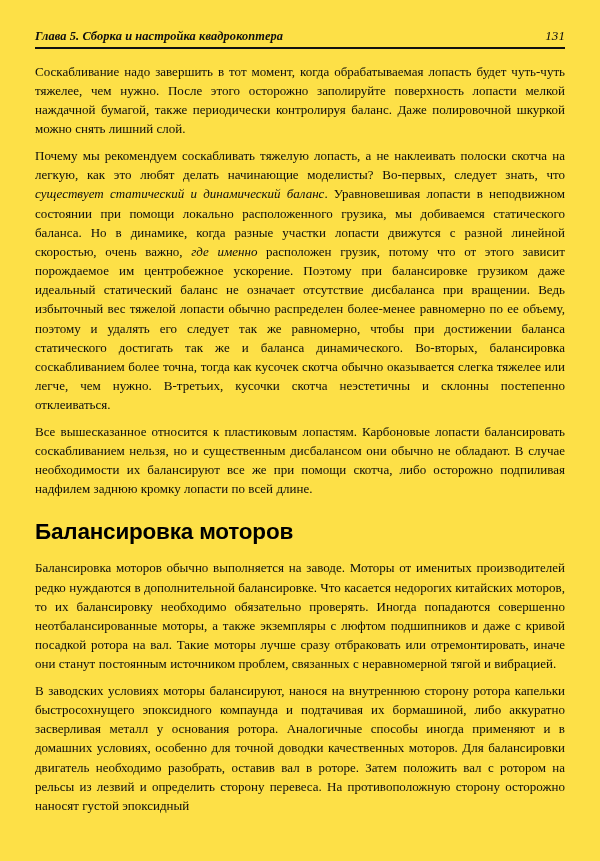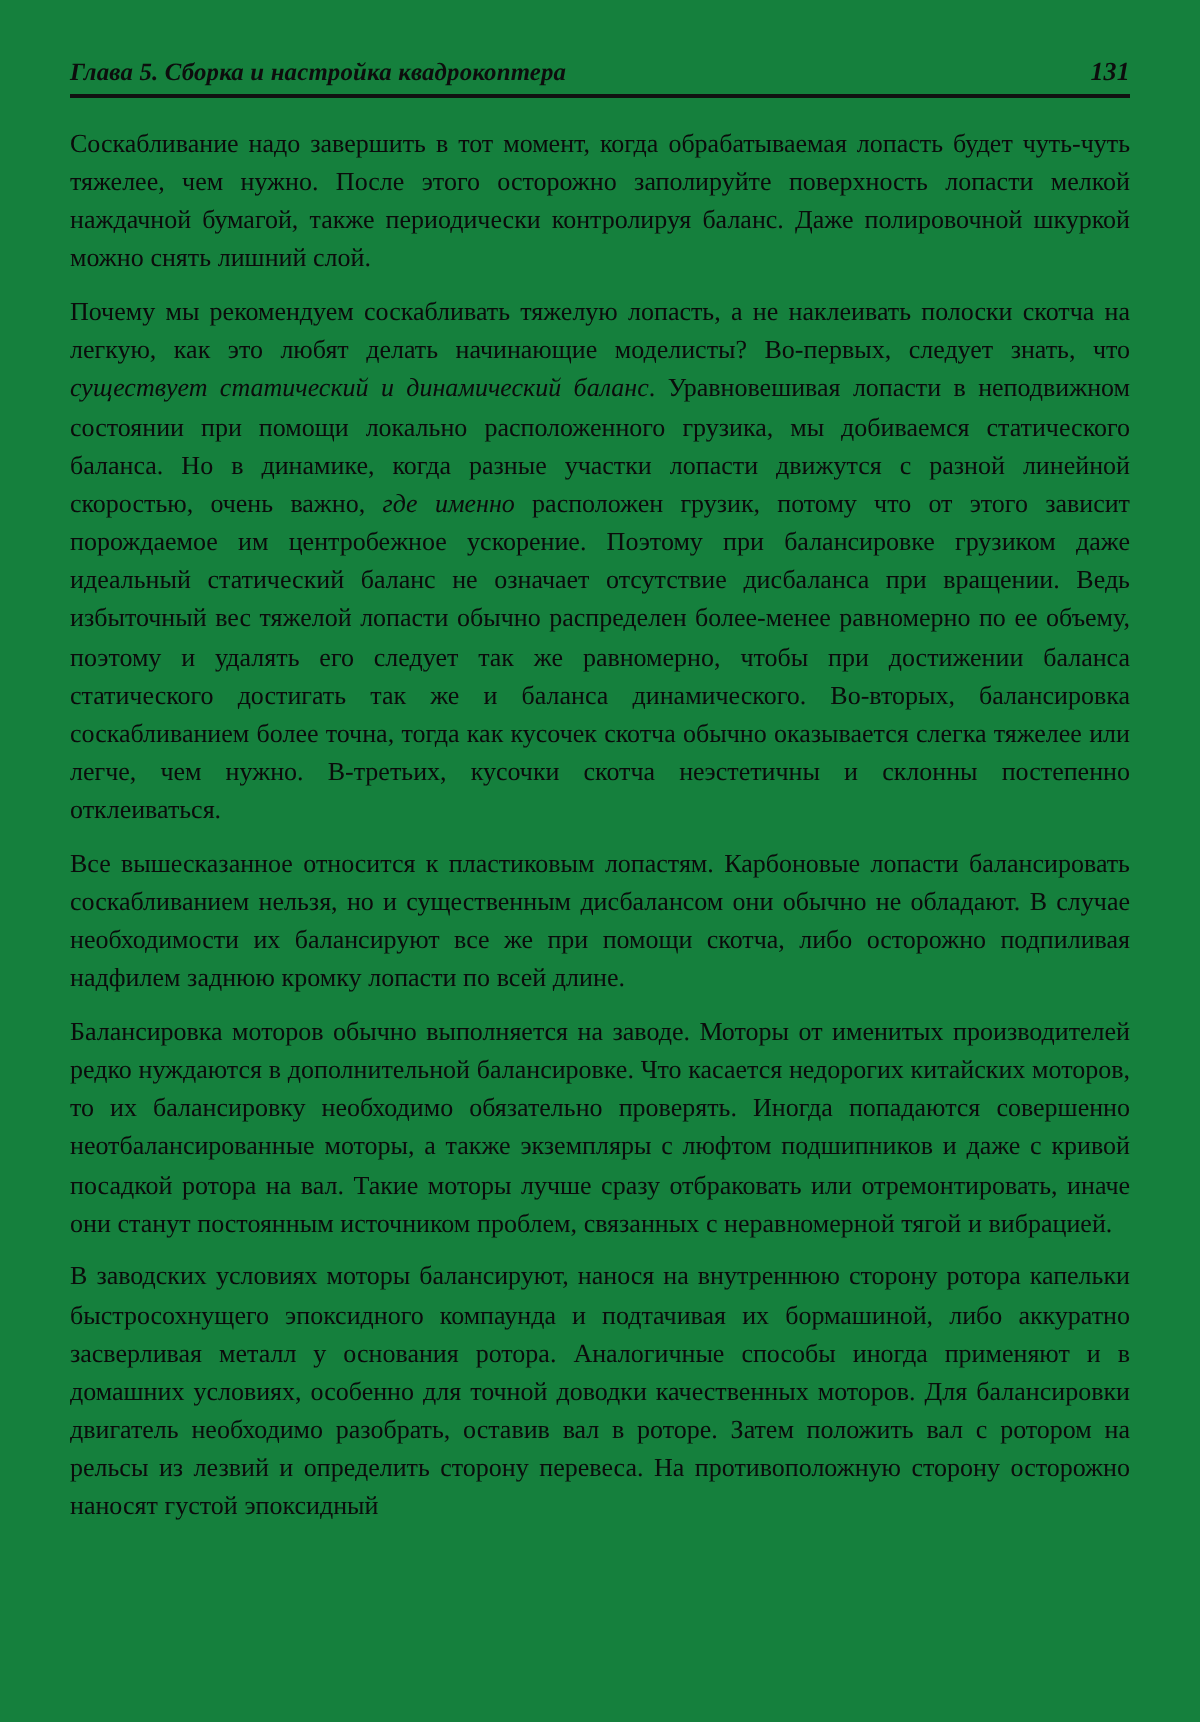--- a/index.html
+++ b/index.html
@@ -32,21 +32,21 @@
     font-weight: 700;
     font-size: 12.4px;
     letter-spacing: 0.1px;
     color: #0d0d0d;
   }
   .running-head .rh-title {
     white-space: nowrap;
   }
   .running-head .rh-folio {
     font-style: italic;
-    font-weight: 700;
+    font-weight: 400;
     font-size: 13px;
   }
   .head-rule {
     position: absolute;
     left: 35px;
     top: 47px;
     width: 530px;
     height: 1.6px;
     background: #111111;
   }
@@ -90,35 +90,36 @@
   .scan-tint {
     position: absolute;
     inset: 0;
     pointer-events: none;
     background: rgba(250, 250, 248, 0.0);
   }
 </style>
 </head>
 <body>
 
-<div class="page" style="background: #15803d; color: rgb(11, 11, 11);">
+<div class="page" style="background: #fde047; color: rgb(11, 11, 11);">
 
   <div class="running-head">
     <span class="rh-title">Глава 5. Сборка и настройка квадрокоптера</span>
     <span class="rh-folio">131</span>
   </div>
 
   <div class="head-rule" style="background: rgb(17, 17, 17);"></div>
 
   <div class="column">
 
     <p class="body"><span>Соскабливание надо завершить в тот момент, когда обрабатываемая лопасть будет чуть-чуть тяжелее, чем нужно. После этого осторожно заполируйте поверхность лопасти мелкой наждачной бумагой, также периодически контролируя баланс. Даже полировочной шкуркой можно снять лишний слой.</span></p>
     <p class="body"><span>Почему мы рекомендуем соскабливать тяжелую лопасть, а не наклеивать полоски скотча на легкую, как это любят делать начинающие моделисты? Во-первых, следует знать, что </span><em>существует статический и динамический баланс</em><span>. Уравновешивая лопасти в неподвижном состоянии при помощи локально расположенного грузика, мы добиваемся статического баланса. Но в динамике, когда разные участки лопасти движутся с разной линейной скоростью, очень важно, </span><em>где именно</em><span> расположен грузик, потому что от этого зависит порождаемое им центробежное ускорение. Поэтому при балансировке грузиком даже идеальный статический баланс не означает отсутствие дисбаланса при вращении. Ведь избыточный вес тяжелой лопасти обычно распределен более-менее равномерно по ее объему, поэтому и удалять его следует так же равномерно, чтобы при достижении баланса статического достигать так же и баланса динамического. Во-вторых, балансировка соскабливанием более точна, тогда как кусочек скотча обычно оказывается слегка тяжелее или легче, чем нужно. В-третьих, кусочки скотча неэстетичны и склонны постепенно отклеиваться.</span></p>
     <p class="body"><span>Все вышесказанное относится к пластиковым лопастям. Карбоновые лопасти балансировать соскабливанием нельзя, но и существенным дисбалансом они обычно не обладают. В случае необходимости их балансируют все же при помощи скотча, либо осторожно подпиливая надфилем заднюю кромку лопасти по всей длине.</span></p>
 
+    <h2 class="section-heading">Балансировка моторов</h2>
 
     <p class="body"><span>Балансировка моторов обычно выполняется на заводе. Моторы от именитых производителей редко нуждаются в дополнительной балансировке. Что касается недорогих китайских моторов, то их балансировку необходимо обязательно проверять. Иногда попадаются совершенно неотбалансированные моторы, а также экземпляры с люфтом подшипников и даже с кривой посадкой ротора на вал. Такие моторы лучше сразу отбраковать или отремонтировать, иначе они станут постоянным источником проблем, связанных с неравномерной тягой и вибрацией.</span></p>
     <p class="body"><span>В заводских условиях моторы балансируют, нанося на внутреннюю сторону ротора капельки быстросохнущего эпоксидного компаунда и подтачивая их бормашиной, либо аккуратно засверливая металл у основания ротора. Аналогичные способы иногда применяют и в домашних условиях, особенно для точной доводки качественных моторов. Для балансировки двигатель необходимо разобрать, оставив вал в роторе. Затем положить вал с ротором на рельсы из лезвий и определить сторону перевеса. На противоположную сторону осторожно наносят густой эпоксидный</span></p>
 
   </div>
 
   <div class="scan-tint"></div>
 </div>
 
 </body></html>

